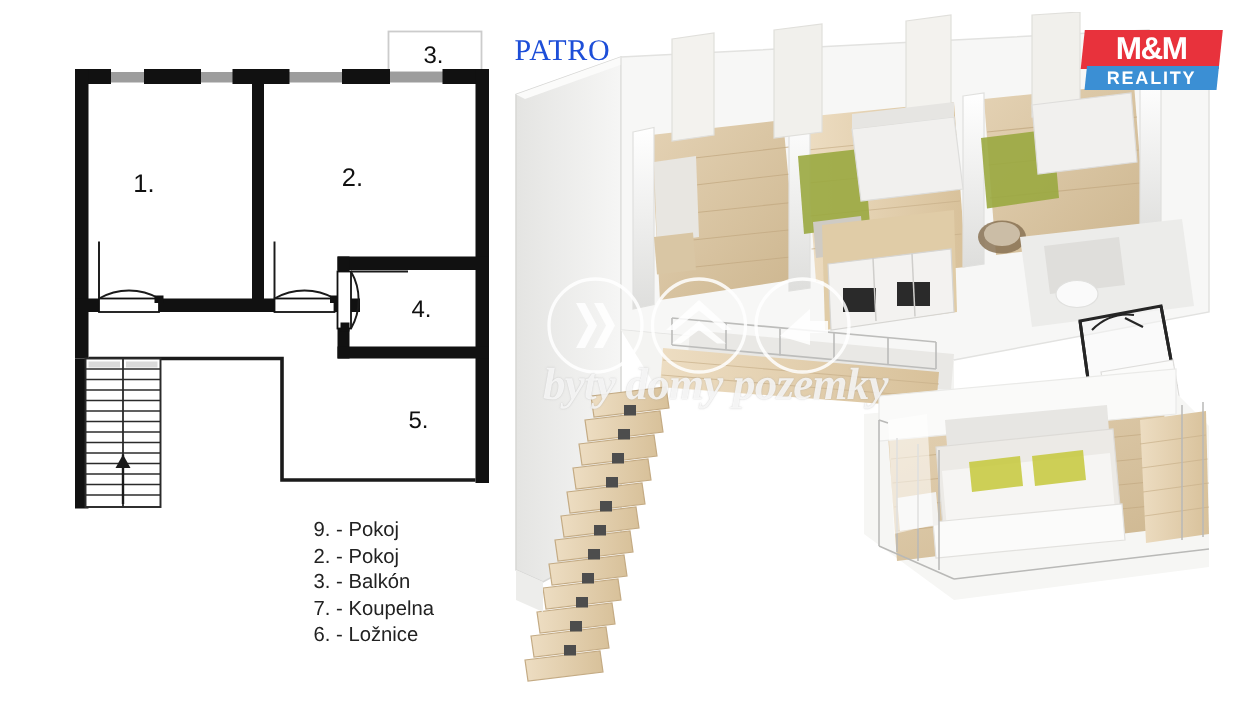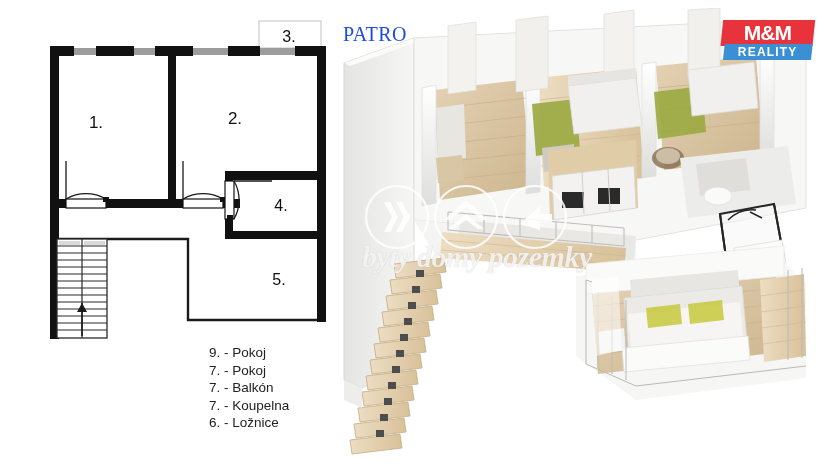--- a/index.html
+++ b/index.html
@@ -200,22 +200,22 @@
       <text class="plan-num-sm" x="289" y="42" text-anchor="middle">3.</text>
       <text class="plan-num-sm" x="281" y="211" text-anchor="middle">4.</text>
       <text class="plan-num-sm" x="279" y="285" text-anchor="middle">5.</text>
     </svg>
   </div>
 
   <div id="patro">PATRO</div>
 
   <div id="legend">
     <div>9. - Pokoj</div>
-    <div>7. - Pokoj</div>
-    <div>7. - Balkón</div>
+    <div>2. - Pokoj</div>
+    <div>3. - Balkón</div>
     <div>7. - Koupelna</div>
     <div>6. - Ložnice</div>
   </div>
 
   <div id="render3d">
     <svg width="496" height="452" viewBox="0 0 496 452" xmlns="http://www.w3.org/2000/svg">
       <defs>
         <linearGradient id="wallTop" x1="0" y1="0" x2="0" y2="1">
           <stop offset="0%" stop-color="#fcfcfb"></stop>
           <stop offset="100%" stop-color="#e9e9e7"></stop>

